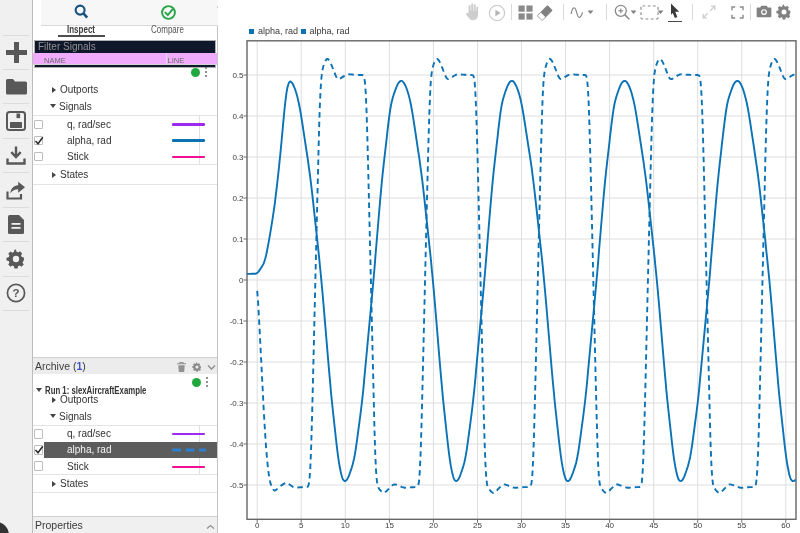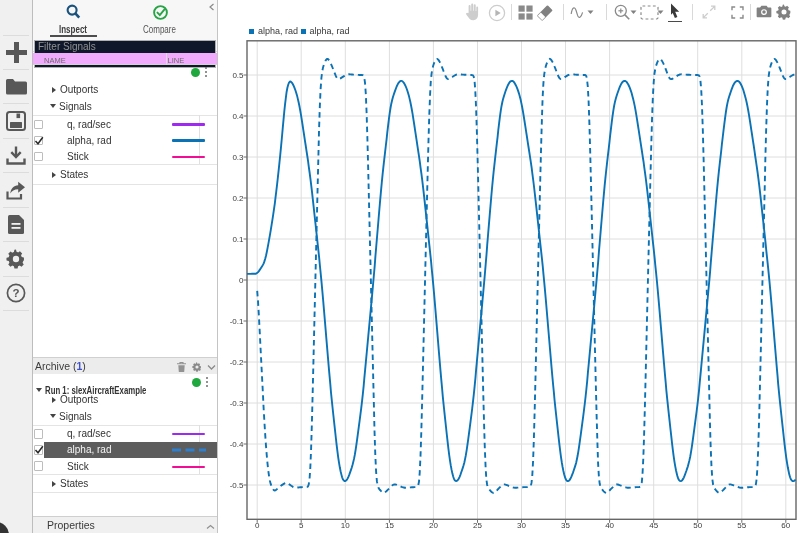--- a/index.html
+++ b/index.html
@@ -1,21 +1,21 @@
 <!DOCTYPE html>
 <html><head><meta charset="utf-8"><style>
 *{margin:0;padding:0;box-sizing:border-box}
 html,body{width:800px;height:533px;overflow:hidden;background:#fff;
  font-family:"Liberation Sans",sans-serif;-webkit-font-smoothing:antialiased}
 .abs{position:absolute}
 #strip{position:absolute;left:0;top:0;width:33px;height:533px;background:#f0f0f0;border-right:1px solid #bdbdbd}
 .sic{position:absolute;left:0;width:32px;display:flex;justify-content:center}
 .ssep{position:absolute;left:3px;width:26px;height:1px;background:#dcdcdc}
 #panel{position:absolute;left:33px;top:0;width:185px;height:533px;background:#fff;border-right:1px solid #c4c4c4}
-#tabbar{position:absolute;left:0;top:0;width:184px;height:52px;background:#f7f7f7;border-bottom:1px solid #d8d8d8}
+#tabbar{position:absolute;left:8px;top:0;width:184px;height:26px;background:#f7f7f7;border-bottom:1px solid #d8d8d8}
 .tablbl{position:absolute;top:24px;font-size:10px;color:#3c3c3c}
 #filter{position:absolute;left:1px;top:40px;width:182px;height:28px;border:1px solid #b0b0b0;background:#0f172a;
  font-size:10px;color:#919191;line-height:11px;padding-left:3px}
 #hdr{position:absolute;left:0;top:53px;width:184px;height:12px;background:#f0abfc;border-bottom:1px solid #d4d4d4;
  font-size:7.5px;color:#6a6a6a}
 .row{position:absolute;left:0;width:184px;height:17px;font-size:10px;color:#333;line-height:17px;white-space:nowrap}
 .tri-r{display:inline-block;width:0;height:0;border-left:4.5px solid #444;border-top:3px solid transparent;border-bottom:3px solid transparent}
 .tri-d{display:inline-block;width:0;height:0;border-top:4.5px solid #444;border-left:3px solid transparent;border-right:3px solid transparent}
 .cb{position:absolute;width:9.5px;height:9.5px;border:1px solid #bdbdbd;background:#fff;border-radius:1px}
 .sw{position:absolute;left:172px;width:33px;height:2.5px;border-radius:1px}
@@ -186,21 +186,21 @@
       <svg width="10" height="10" style="margin:-1px 0 0 -0.5px">
         <path d="M1.5 5 4 7.8 8.8 1.2" fill="none" stroke="#2a2a2a" stroke-width="1.5"></path>
       </svg>
     </div>
  <div class="row" style="top:457.5px"><span style="margin-left:34px">Stick</span></div>
  <div class="cb" style="left:0.5px;top:461px"></div>
  <div class="sw" style="top:465.5px;background:#ef0e94;left:139px"></div>
  <div class="sepline" style="top:474px"></div>
  <div class="row" style="top:474.5px"><span class="tri-r" style="margin-left:19px;margin-right:4px"></span>States</div>
  <div class="sepline" style="top:491.5px"></div>
- <div id="propbar"><span style="margin-left:14px">Properties</span>
+ <div id="propbar"><span style="margin-left:2px">Properties</span>
   <svg class="abs" style="left:173px;top:7px" width="9" height="6">
         <path d="M1 4.5 4.5 1.5 8 4.5" fill="none" stroke="#909090" stroke-width="1.2"></path>
       </svg>
  </div>
 </div>
 
 <div id="chart">
  <div id="legend"><span class="lsq"></span>alpha, rad<span class="lsq" style="margin-left:2.5px"></span>alpha, rad</div>
  <div class="ticon" style="left:246px;top:3px;width:16px;height:18px">
       <svg width="15" height="18" viewBox="0 0 15 18">

